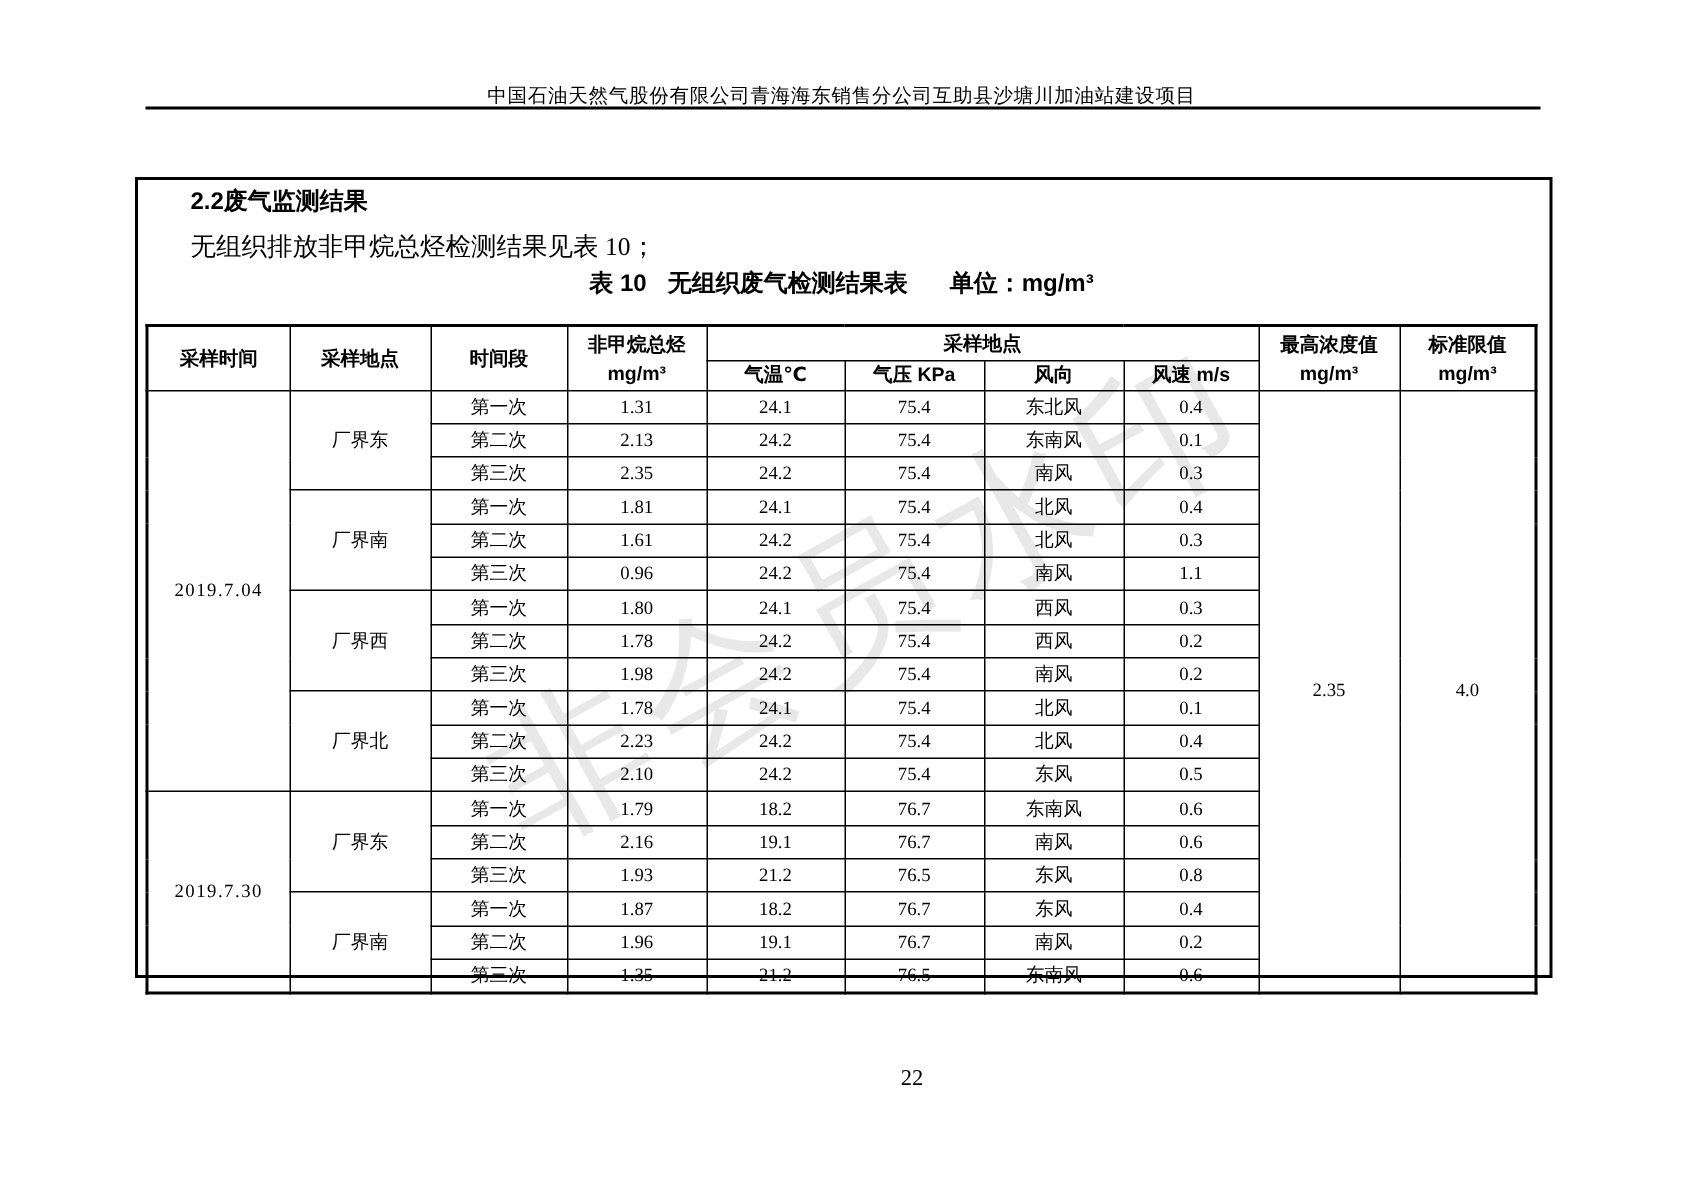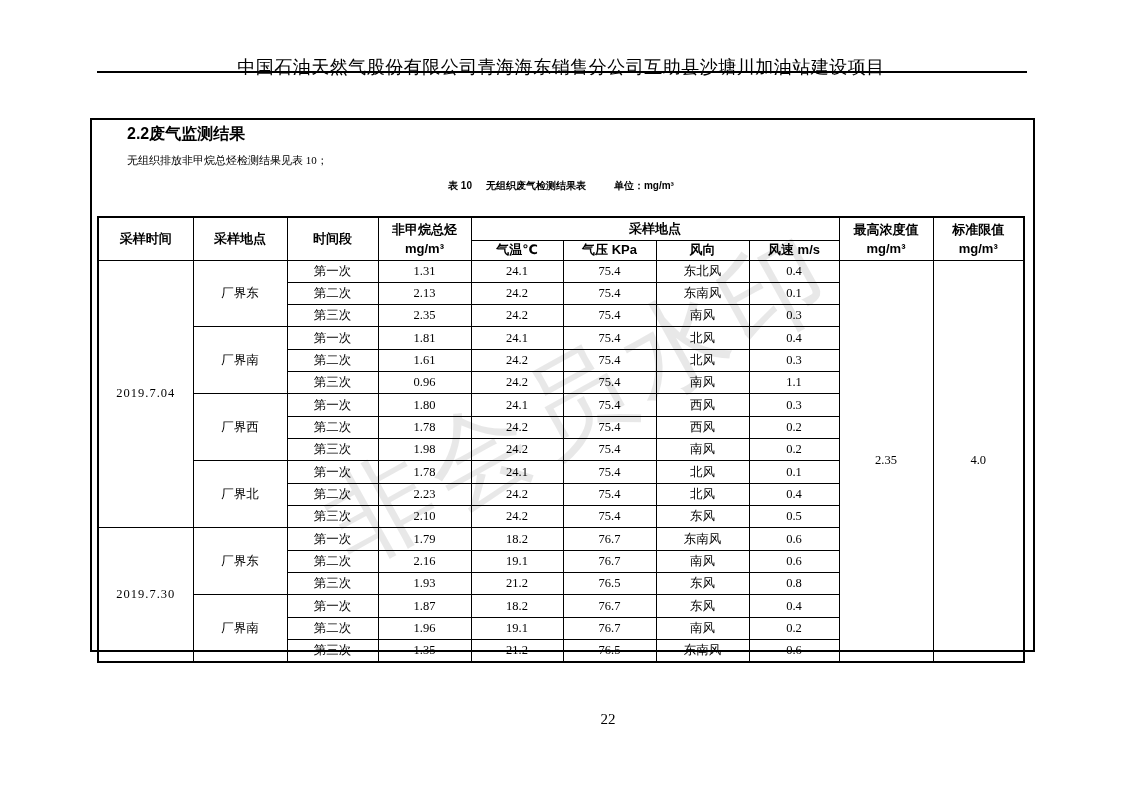--- a/index.html
+++ b/index.html
@@ -10,21 +10,21 @@
     height: 793px;
     background: #ffffff;
     overflow: hidden;
     font-family: "Liberation Serif", "DejaVu Serif", serif;
     color: #000;
   }
   .doc-header-title {
     position: absolute;
     top: 55px; left: 0; width: 100%;
     text-align: center;
-    font-size: 18px;
+    font-size: 13px;
     letter-spacing: 0.5px;
     z-index: 2;
   }
   .doc-header-rule {
     position: absolute;
     top: 71px; left: 97px; width: 930px;
     border-top: 2px solid #000;
     z-index: 2;
   }
   .watermark {
@@ -52,28 +52,28 @@
     position: absolute;
     top: 124px; left: 127px;
     font-size: 16px;
     font-weight: bold;
     font-family: "Liberation Sans", "DejaVu Sans", sans-serif;
     z-index: 3;
   }
   .intro-text {
     position: absolute;
     top: 153px; left: 127px;
-    font-size: 11px;
+    font-size: 17px;
     z-index: 3;
   }
   .table-caption {
     position: absolute;
     top: 179px; left: 0; width: 100%;
     text-align: center;
-    font-size: 10px;
+    font-size: 16px;
     font-weight: bold;
     font-family: "Liberation Sans", "DejaVu Sans", sans-serif;
     z-index: 3;
   }
   .table-caption .cap-prefix { margin-right: 14px; }
   .table-caption .cap-unit { margin-left: 28px; }
   table.monitor-table {
     position: absolute;
     top: 216px; left: 97px;
     width: 926px;

